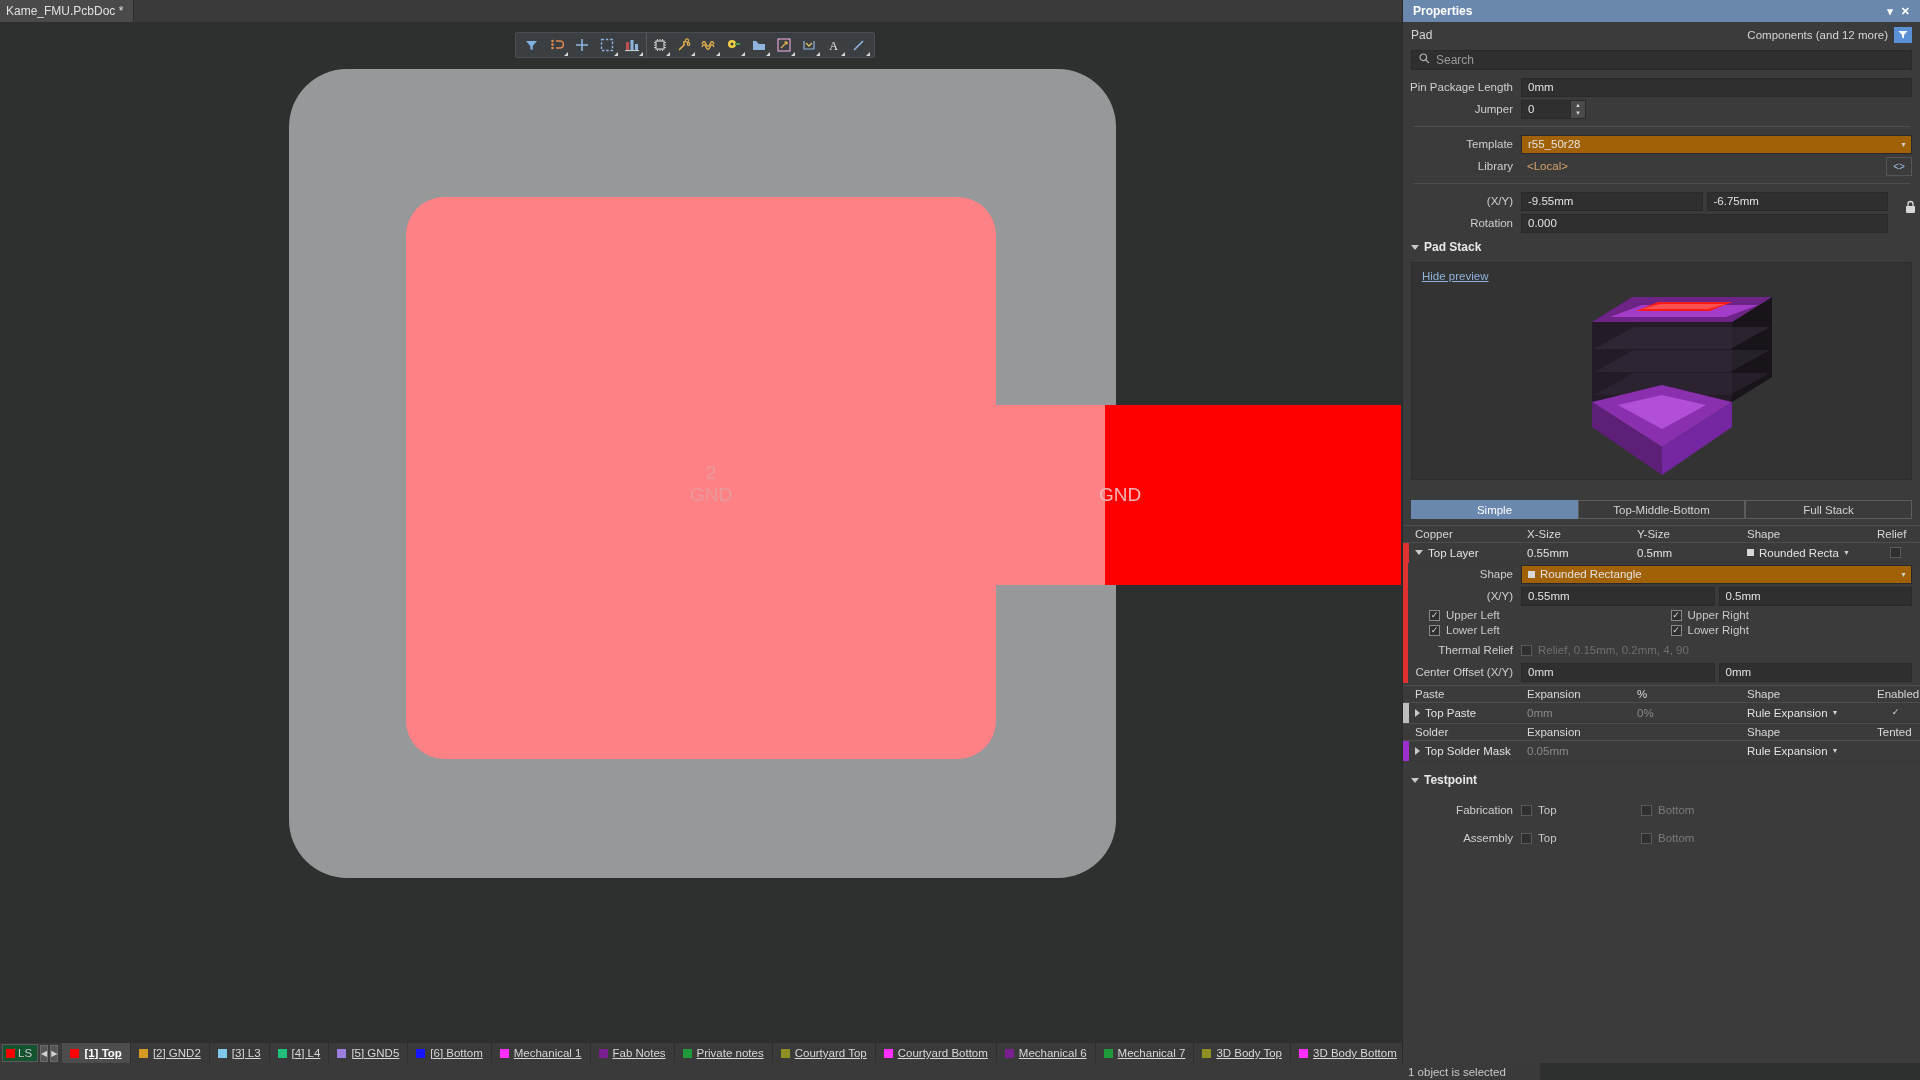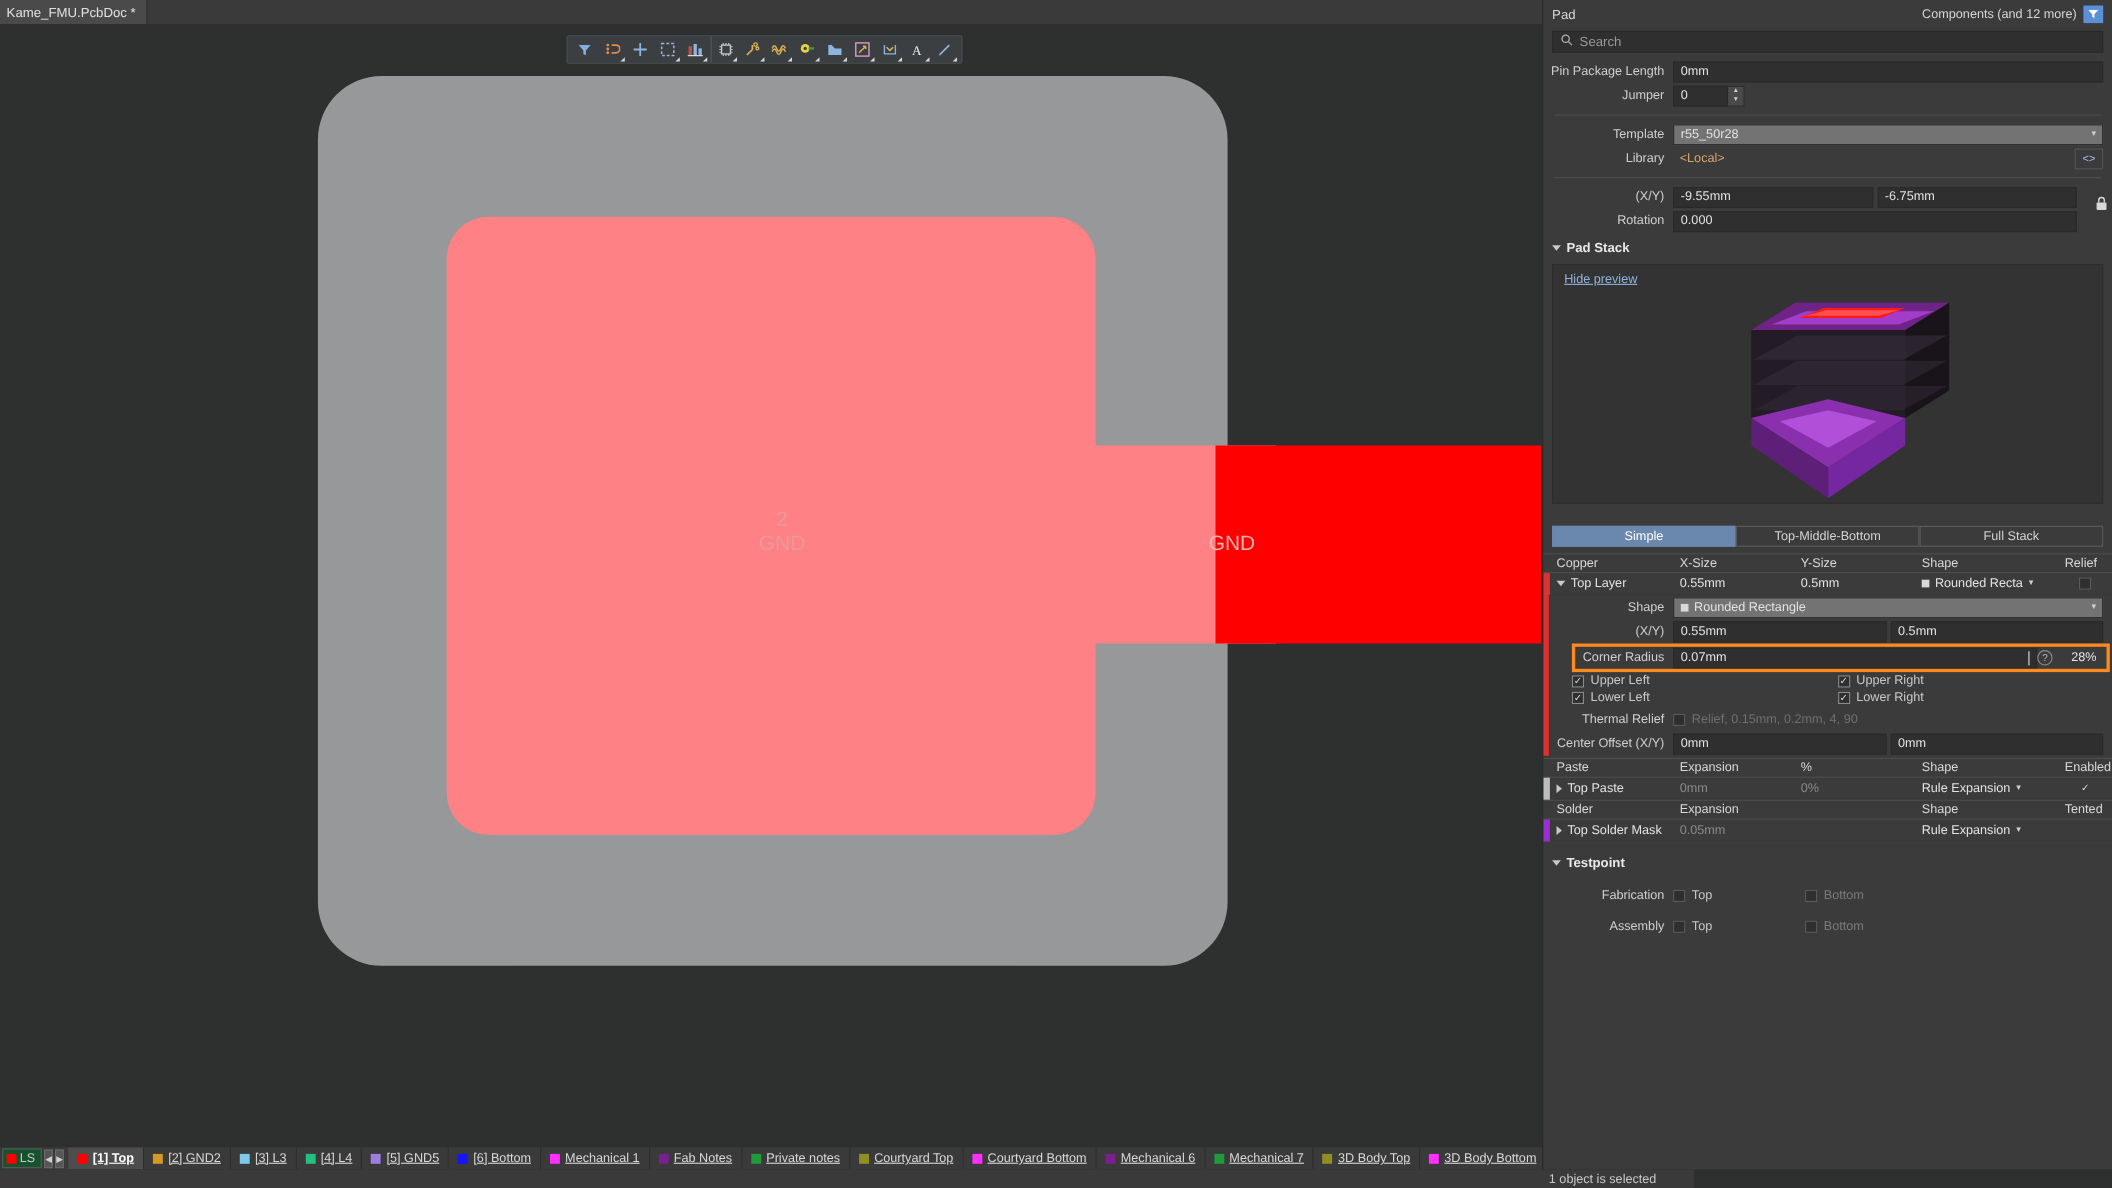--- a/index.html
+++ b/index.html
@@ -143,21 +143,21 @@
     padding:0 6px; flex:1; min-width:0;
   }
   .fld.plain { background:transparent; border:none; color:#d8a36a; }
   .spin {
     width:16px; height:19px; background:#4a4a4a; border:1px solid #2a2a2a;
     display:flex; flex-direction:column; margin-left:-1px; flex:none;
   }
   .spin i { flex:1; display:flex; align-items:center; justify-content:center;
     font-size:6px; color:#d0d0d0; font-style:normal; }
   .dd {
-    background:#737373; border:1px solid #2a2a2a; height:19px;
+    background:#a16207; border:1px solid #2a2a2a; height:19px;
     color:#e2e2e2; font-size:11.5px; display:flex; align-items:center;
     padding:0 4px 0 6px; flex:1; justify-content:space-between; min-width:0;
   }
   .caret { font-size:7px; color:#d0d0d0; padding-left:4px; }
   .sep-line { height:1px; background:#4d4d4d; margin:6px 10px; }
   .linkbtn {
     width:26px;height:19px;background:#3b3b3b;border:1px solid #555;
     display:flex;align-items:center;justify-content:center;color:#9fbde0;
     font-size:10px; margin-left:4px; flex:none;
   }
@@ -452,20 +452,27 @@
       </div>
   </div>
 
   <div class="statusbar">
     <div class="status-left"></div>
     <div class="status-right">1 object is selected</div>
   </div>
 
   <div class="panel">
 
+    <div class="panel-title">
+      <span>Properties</span>
+      <span class="tbtns">
+        <span>▾</span>
+        <span>✕</span>
+      </span>
+    </div>
 
     <div class="panel-obj">
       <span class="objname">Pad</span>
       <span style="display:flex;align-items:center">
         <span class="objscope">Components (and 12 more)</span>
         <span class="filter-ic">
           <svg width="10" height="10" viewBox="0 0 10 10">
               <path d="M0.5 1h9l-3.5 4v3.5L4 7.2V5z" fill="#ffffff"></path>
             </svg>
         </span>
@@ -615,33 +622,20 @@
             <span class="caret">▼</span>
           </span>
         </div>
 
         <div class="row">
           <span class="lbl">(X/Y)</span>
           <span class="fld" style="margin-right:4px">0.55mm</span>
           <span class="fld">0.5mm</span>
         </div>
 
-        <div class="hl-wrap">
-          <div class="hl-box"></div>
-          <div class="row">
-            <span class="lbl">Corner Radius</span>
-            <span class="fld">
-              <span>0.07mm</span>
-              <span style="flex:1"></span>
-              <span class="caretbox"></span>
-            </span>
-            <span class="helpic">?</span>
-            <span class="pct">28%</span>
-          </div>
-        </div>
 
         <div style="display:flex;padding:2px 8px 0 26px">
           <div style="flex:1">
             <div class="chkrow" style="margin-bottom:3px">
               <span class="chk">✓</span>
               <span>Upper Left</span>
             </div>
             <div class="chkrow">
               <span class="chk">✓</span>
               <span>Lower Left</span>

